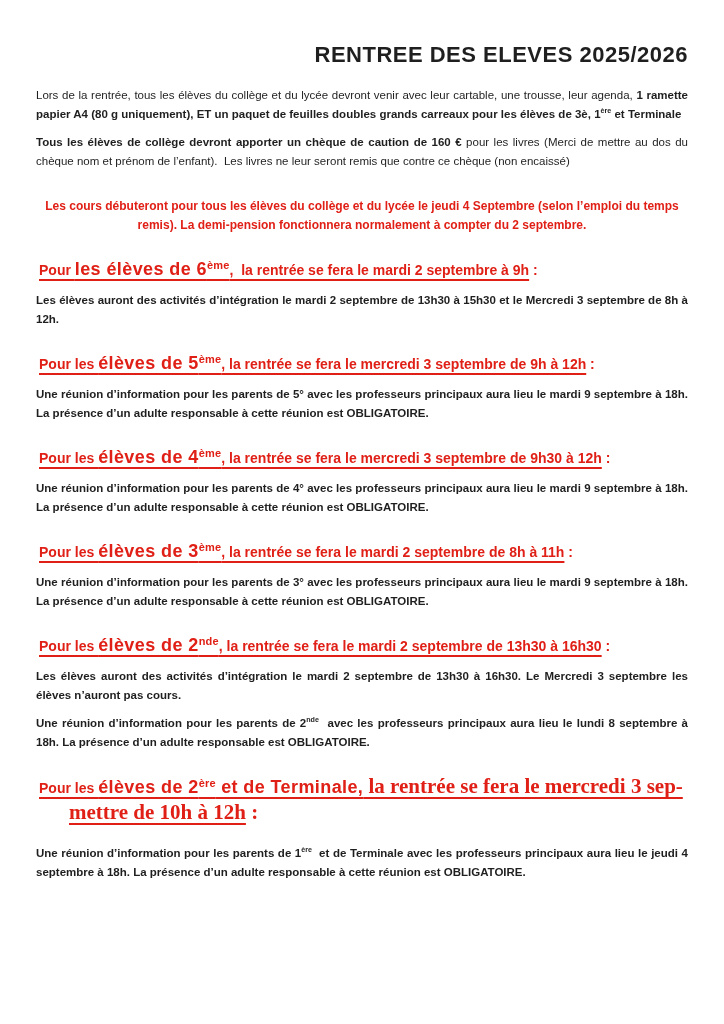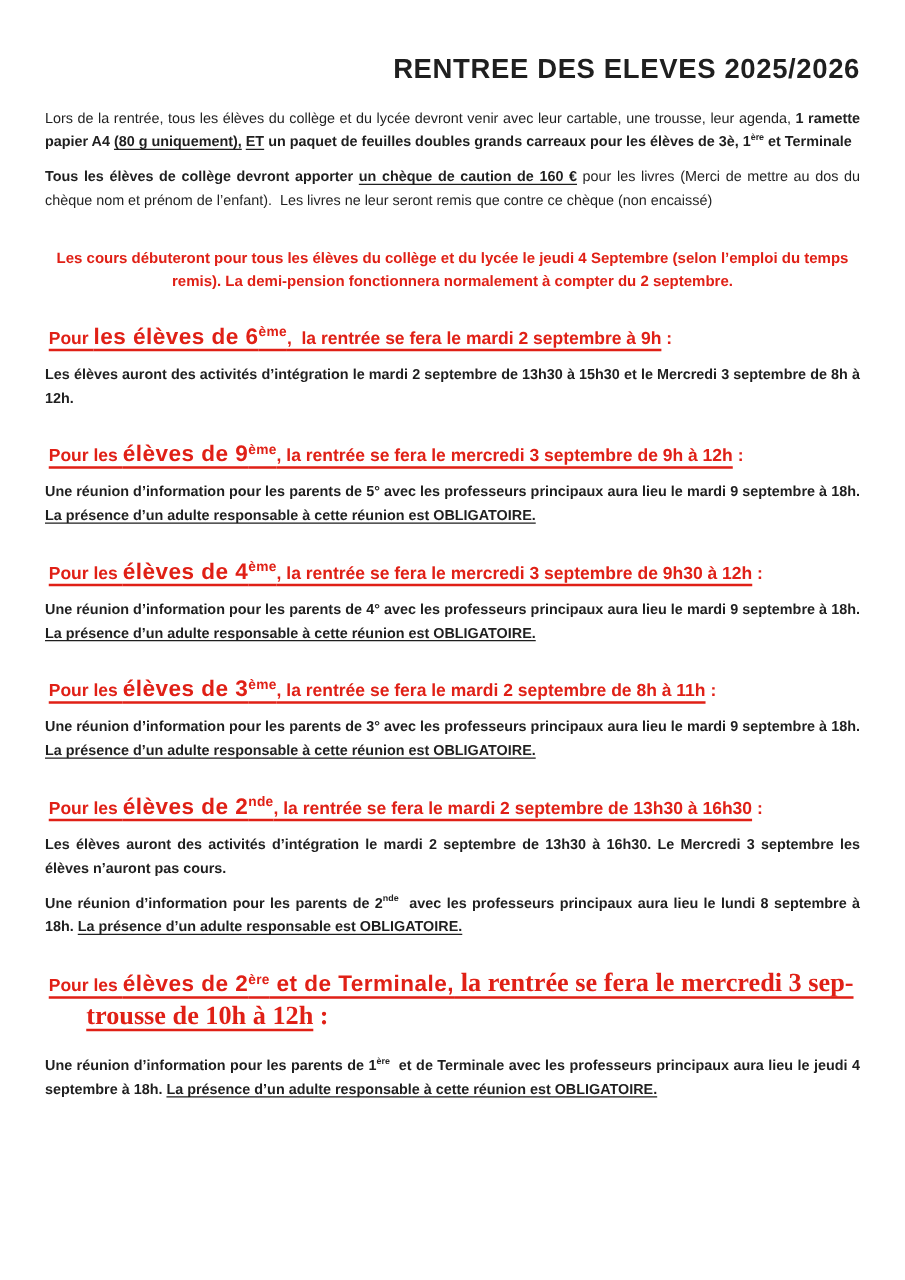--- a/index.html
+++ b/index.html
@@ -14,21 +14,21 @@
     margin:0;text-align:right;
     font-size:22px;font-weight:bold;letter-spacing:.5px;
     text-decoration-thickness:2px;text-underline-offset:3px;
   }
   p.body{
     margin:9px 0 0 0;
     font-size:11.5px;line-height:19px;
     text-align:justify;
   }
   .b{font-weight:bold;}
-  .u{text-decoration:underline;text-underline-offset:2px;}
+  .u{text-underline-offset:2px;}
   .sup{font-size:.62em;vertical-align:super;line-height:0;}
   .notice{
     margin:26px 0 0 0;
     color:var(--accent-red,#e02016);
     font-weight:bold;font-size:12px;line-height:19px;
     text-align:center;
   }
   .sec-head{
     margin-top:22px;padding-left:3px;
     color:var(--accent-red,#e02016);
@@ -56,21 +56,21 @@
   <p class="body"><span class="b">Tous les élèves de collège devront apporter </span><span class="b u">un chèque de caution de 160 €</span><span> pour les livres (Merci de mettre au dos du chèque nom et prénom de l’enfant).&nbsp; Les livres ne leur seront remis que contre ce chèque (non encaissé)</span></p>
 
   <p class="notice">Les cours débuteront pour tous les élèves du collège et du lycée le jeudi 4 Septembre (selon l’emploi du temps remis). La demi-pension fonctionnera normalement à compter du 2 septembre.</p>
 
   <div class="sec">
     <div class="sec-head"><span class="hu"><span>Pour </span><span class="big">les élèves de 6</span><span class="bigsup">ème</span><span>,&nbsp; la rentrée se fera le mardi 2 septembre à 9h</span></span><span> :</span></div>
     <p class="body"><span class="b">Les élèves auront des activités d’intégration le mardi 2 septembre de 13h30 à 15h30 et le Mercredi 3 septembre de 8h à 12h.</span></p>
   </div>
 
   <div class="sec">
-    <div class="sec-head"><span class="hu"><span>Pour les </span><span class="big">élèves de 9</span><span class="bigsup">ème</span><span>, la rentrée se fera le mercredi 3 septembre de 9h à 12h</span></span><span> :</span></div>
+    <div class="sec-head"><span class="hu"><span>Pour les </span><span class="big">élèves de 5</span><span class="bigsup">ème</span><span>, la rentrée se fera le mercredi 3 septembre de 9h à 12h</span></span><span> :</span></div>
     <p class="body"><span class="b">Une réunion d’information pour les parents de 5° avec les professeurs principaux aura lieu le mardi 9 septembre à 18h. </span><span class="b u">La présence d’un adulte responsable à cette réunion est OBLIGATOIRE.</span></p>
   </div>
 
   <div class="sec">
     <div class="sec-head"><span class="hu"><span>Pour les </span><span class="big">élèves de 4</span><span class="bigsup">ème</span><span>, la rentrée se fera le mercredi 3 septembre de 9h30 à 12h</span></span><span> :</span></div>
     <p class="body"><span class="b">Une réunion d’information pour les parents de 4° avec les professeurs principaux aura lieu le mardi 9 septembre à 18h. </span><span class="b u">La présence d’un adulte responsable à cette réunion est OBLIGATOIRE.</span></p>
   </div>
 
   <div class="sec">
     <div class="sec-head"><span class="hu"><span>Pour les </span><span class="big">élèves de 3</span><span class="bigsup">ème</span><span>, la rentrée se fera le mardi 2 septembre de 8h à 11h</span></span><span> :</span></div>
@@ -79,18 +79,18 @@
 
   <div class="sec">
     <div class="sec-head"><span class="hu"><span>Pour les </span><span class="big">élèves de 2</span><span class="bigsup">nde</span><span>, la rentrée se fera le mardi 2 septembre de 13h30 à 16h30</span></span><span> :</span></div>
     <p class="body"><span class="b">Les élèves auront des activités d’intégration le mardi 2 septembre de 13h30 à 16h30. Le Mercredi 3 septembre les élèves n’auront pas cours.</span></p>
     <p class="body"><span class="b">Une réunion d’information pour les parents de 2</span><span class="b sup">nde</span><span class="b">&nbsp; avec les professeurs principaux aura lieu le lundi 8 septembre à 18h. </span><span class="b u">La présence d’un adulte responsable est OBLIGATOIRE.</span></p>
   </div>
 
   <div class="sec">
     <div class="sec-head">
       <div class="hline1"><span class="hu"><span>Pour les </span><span class="big">élèves de 2</span><span class="bigsup">ère</span><span class="big"> et de Terminale,</span><span class="serif"> la rentrée se fera le mercredi 3 sep-</span></span></div>
-      <div class="hline2"><span class="hu serif">trousse de 10h à 12h</span><span class="serif"> :</span></div>
+      <div class="hline2"><span class="hu serif">mettre de 10h à 12h</span><span class="serif"> :</span></div>
     </div>
     <p class="body gap-xl"><span class="b">Une réunion d’information pour les parents de 1</span><span class="b sup">ère</span><span class="b">&nbsp; et de Terminale avec les professeurs principaux aura lieu le jeudi 4 septembre à 18h. </span><span class="b u">La présence d’un adulte responsable à cette réunion est OBLIGATOIRE.</span></p>
   </div>
 
 </div>
 
 </body></html>

